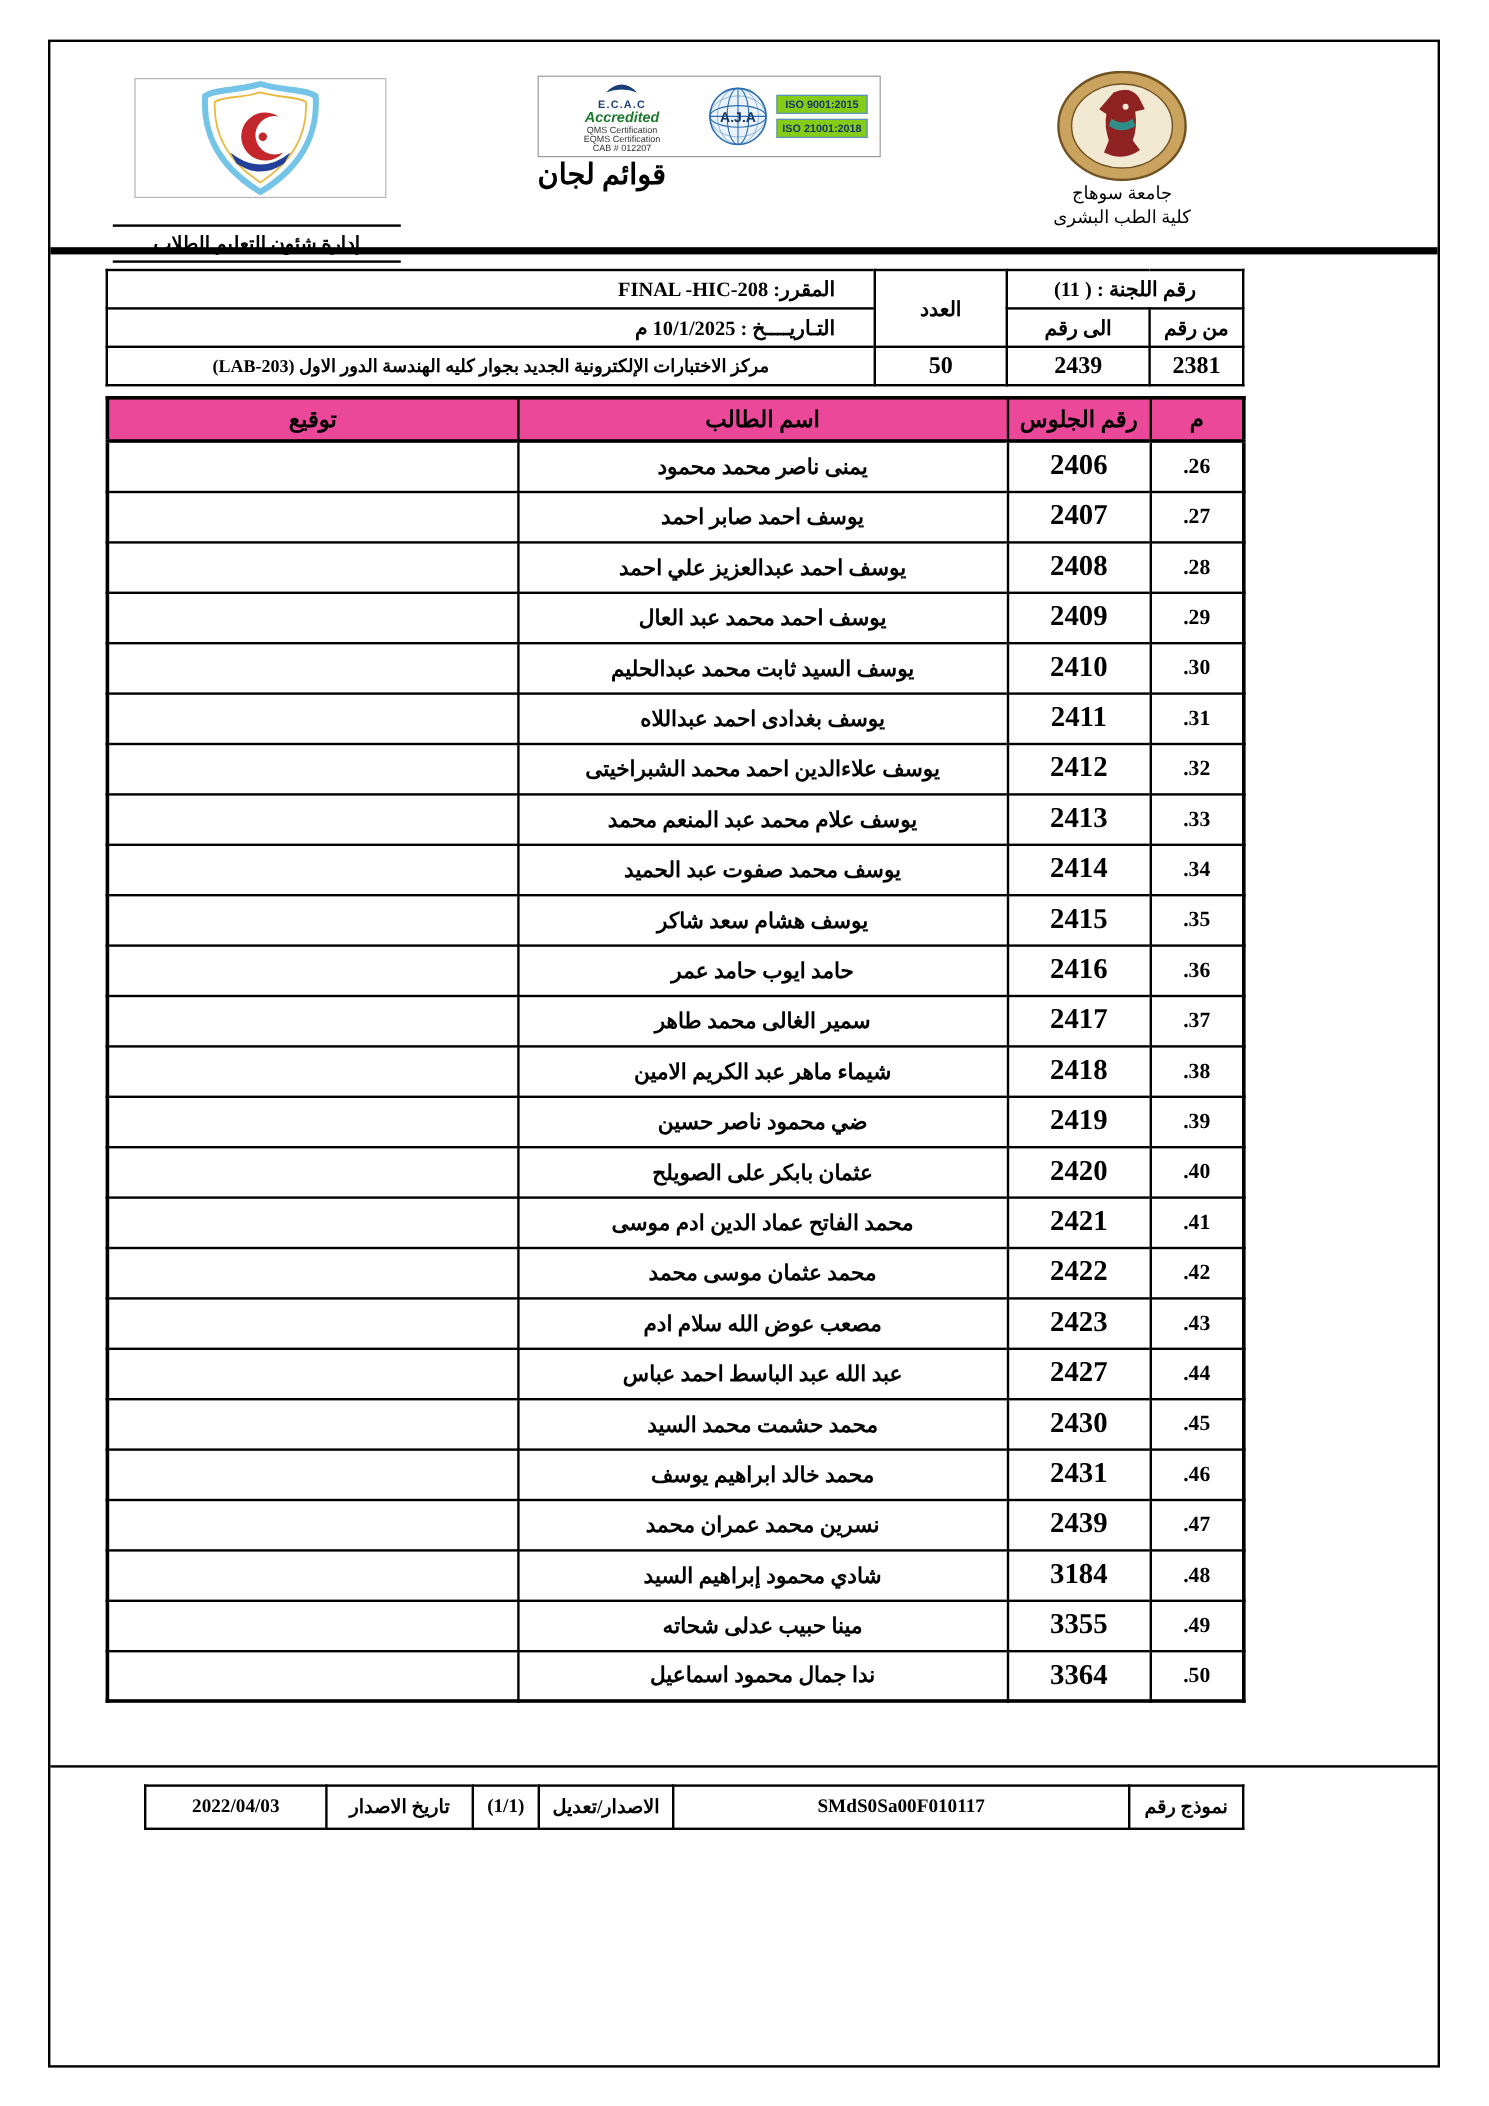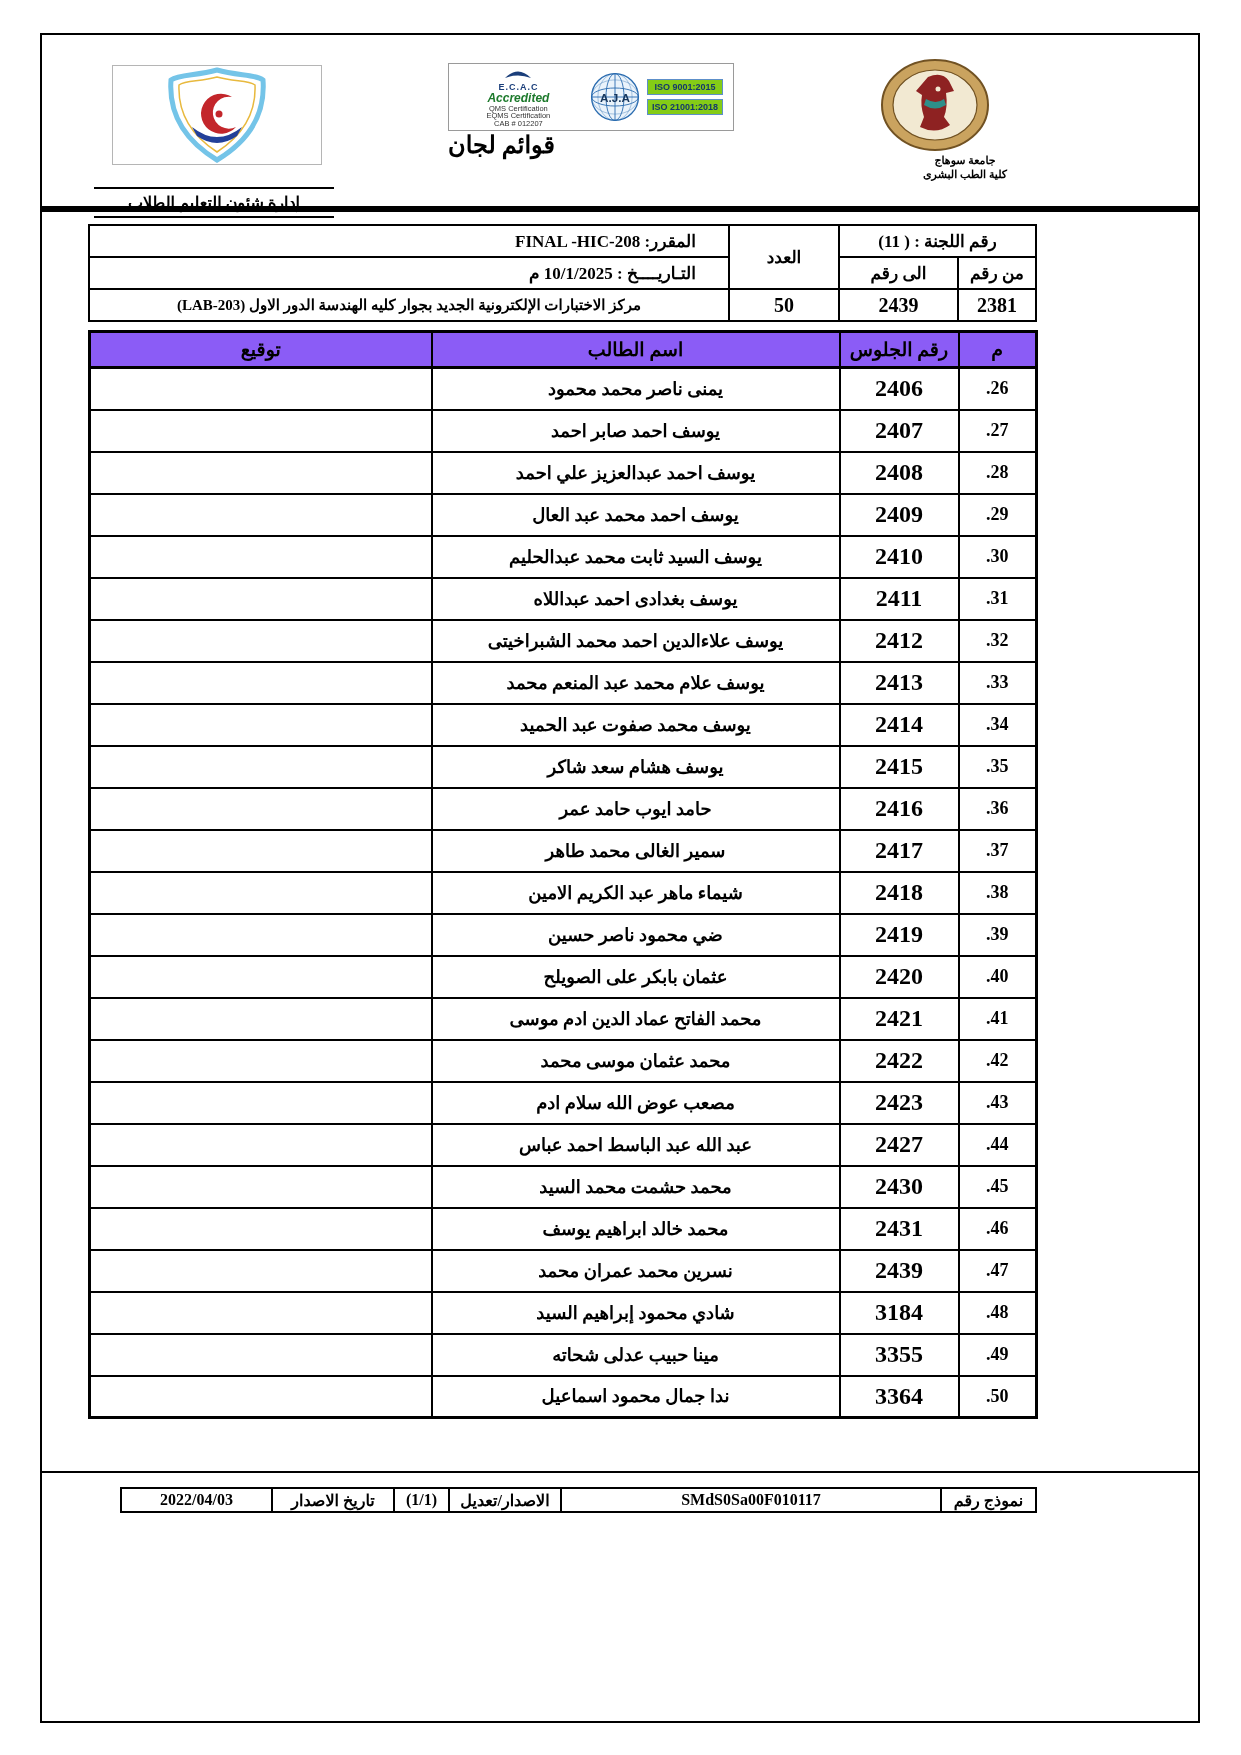--- a/index.html
+++ b/index.html
@@ -14,22 +14,22 @@
   }
   .page {
     position:absolute; top:33px; left:40px;
     width:1160px; height:1690px;
     border:2px solid #000; background:#fff;
   }
 
   
   .uni-logo { position:absolute; top:24px; left:838px; width:110px; height:92px; }
   .uni-caption {
-    position:absolute; top:118px; left:830px; width:186px;
-    text-align:center; font-weight:bold; font-size:11px; line-height:1.3;
+    position:absolute; top:118px; left:800px; width:186px;
+    text-align:center; font-weight:normal; font-size:15px; line-height:1.3;
   }
   .accred {
     position:absolute; top:28px; left:406px; width:286px; height:68px;
     border:1px solid #9a9a9a; background:#fff;
     display:flex; align-items:center; justify-content:space-between;
     padding:3px 10px; direction:ltr;
     font-family:"Liberation Sans","DejaVu Sans",sans-serif;
   }
   .ecac { width:45%; text-align:center; line-height:1.05; }
   .ecac-name { font-size:9px; font-weight:bold; color:#1a3e7a; letter-spacing:1px; }
@@ -71,39 +71,39 @@
   .info td.cell-start { text-align:right; padding-right:32px; }
   .info td.loc { font-size:15px; }
 
   
   .main {
     position:absolute; top:295px; left:46px; width:947px;
     border-collapse:collapse; table-layout:fixed; border:3px solid #000;
   }
   .main th {
     border:2px solid #000; border-bottom:3px solid #000;
-    height:36px; background:#8b5cf6;
+    height:36px; background:#ec4899;
     font-size:19px; font-weight:bold; vertical-align:middle;
   }
   .main td {
     border:2px solid #000; height:42px; text-align:center;
     vertical-align:middle; font-weight:bold; padding:0 4px;
   }
   .main td.c-index { font-size:18px; }
   .main td.c-seat  { font-size:24px; }
   .main td.c-name  { font-size:18px; }
 
   
   .foot-rule { position:absolute; top:1436px; left:0; width:100%; border-top:2px solid #000; }
   .footer {
     position:absolute; top:1452px; left:78px; width:915px;
     border-collapse:collapse; table-layout:fixed;
   }
   .footer td {
-    border:2px solid #000; height:24px; text-align:center;
+    border:2px solid #000; height:36px; text-align:center;
     vertical-align:middle; font-weight:bold; font-size:16px; padding:0 4px;
   }
   .ltr { direction:ltr; unicode-bidi:embed;margin-top:44px; }
 </style>
 </head>
 <body>
 
 <div class="page">
 
   <div class="uni-logo">

